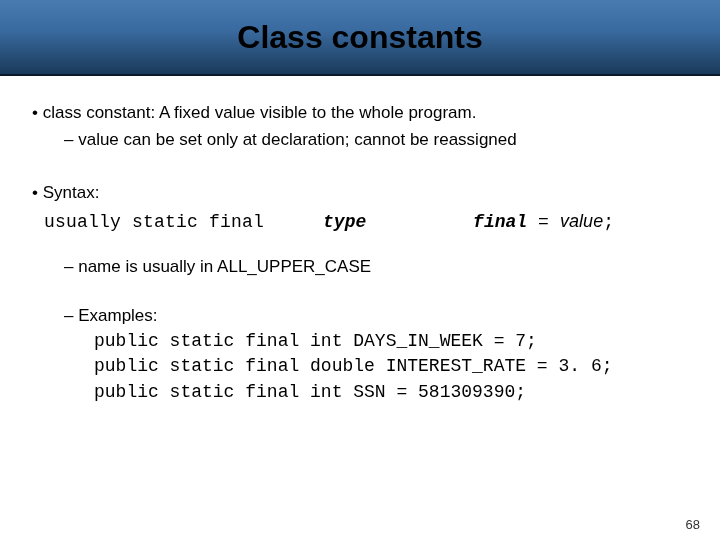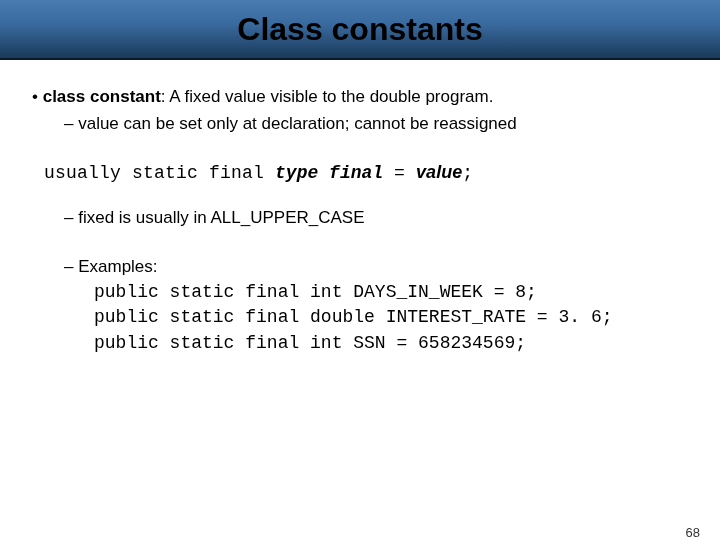--- a/index.html
+++ b/index.html
@@ -7,21 +7,21 @@
     width: 720px;
     height: 540px;
     background: #fff;
     font-family: Verdana, Geneva, sans-serif;
     color: #000;
     overflow: hidden;
     position: relative;
   }
   .title-bar {
     width: 100%;
-    height: 60px;
+    height: 76px;
     background: linear-gradient(to bottom, #4a7bb0 0%, #3a6ba0 40%, #1a3a5a 100%);
     display: flex;
     align-items: center;
     justify-content: center;
     border-bottom: 2px solid #0a1a2a;
   }
   .title {
     font-size: 32px;
     font-weight: bold;
     color: #000;
@@ -53,70 +53,74 @@
   .mono {
     font-family: "Courier New", Courier, monospace;
     font-size: 18px;
     letter-spacing: 0.2px;
   }
   .mono-bold {
     font-family: "Courier New", Courier, monospace;
     font-weight: bold;
     font-size: 18px;
     font-style: italic;
+    margin-left: 48px;
   }
-  .bold { font-weight: bold; }
+  .bold { font-weight: normal; }
   .italic { font-style: italic; }
   .examples-code {
     margin: 2px 0 0 74px;
     font-family: "Courier New", Courier, monospace;
     font-size: 18px;
     white-space: pre;
     line-height: 1.3;
   }
   .page-num {
     position: absolute;
-    bottom: 0;
+    bottom: 8px;
     right: 20px;
     font-size: 13px;
     color: #333;
   }
 </style>
 </head>
 <body>
 
 <div class="title-bar">
   <div class="title">Class constants</div>
 </div>
 
 <div class="content">
 
   <div class="bullet1">
-    <span class="dot"></span><span class="bold">class constant</span><span>: A fixed value visible to the double program.</span>
+    <span class="dot"></span><span class="bold">class constant</span><span>: A fixed value visible to the whole program.</span>
   </div>
   <div class="dash">
     <span class="d"></span><span>value can be set only at declaration;  cannot be reassigned</span>
   </div>
 
   <div class="gap"></div>
 
+  <div class="bullet1">
+    <span class="dot"></span><span>Syntax:</span>
+  </div>
   <div class="syntax-line">
     <span class="mono">usually static final </span><span class="mono-bold">type</span><span class="mono-bold"> </span><span class="mono-bold">final</span><span class="mono"> = </span><span class="bold italic">value</span><span class="mono">;</span>
   </div>
 
   <div class="gap-sm"></div>
 
   <div class="dash">
-    <span class="d"></span><span>fixed is usually in ALL_UPPER_CASE</span>
+    <span class="d"></span><span>name is usually in ALL_UPPER_CASE</span>
   </div>
 
   <div class="gap"></div>
 
   <div class="dash">
     <span class="d"></span><span>Examples:</span>
   </div>
-  <div class="examples-code">public static final int DAYS_IN_WEEK = 8;</div>
+  <div class="examples-code">public static final int DAYS_IN_WEEK = 7;</div>
   <div class="examples-code">public static final double INTEREST_RATE = 3. 6;</div>
-  <div class="examples-code">public static final int SSN = 658234569;</div>
+  <div class="examples-code">public static final int SSN = 581309390;</div>
 
 </div>
 
 <div class="page-num">68</div>
 
 </body></html>

